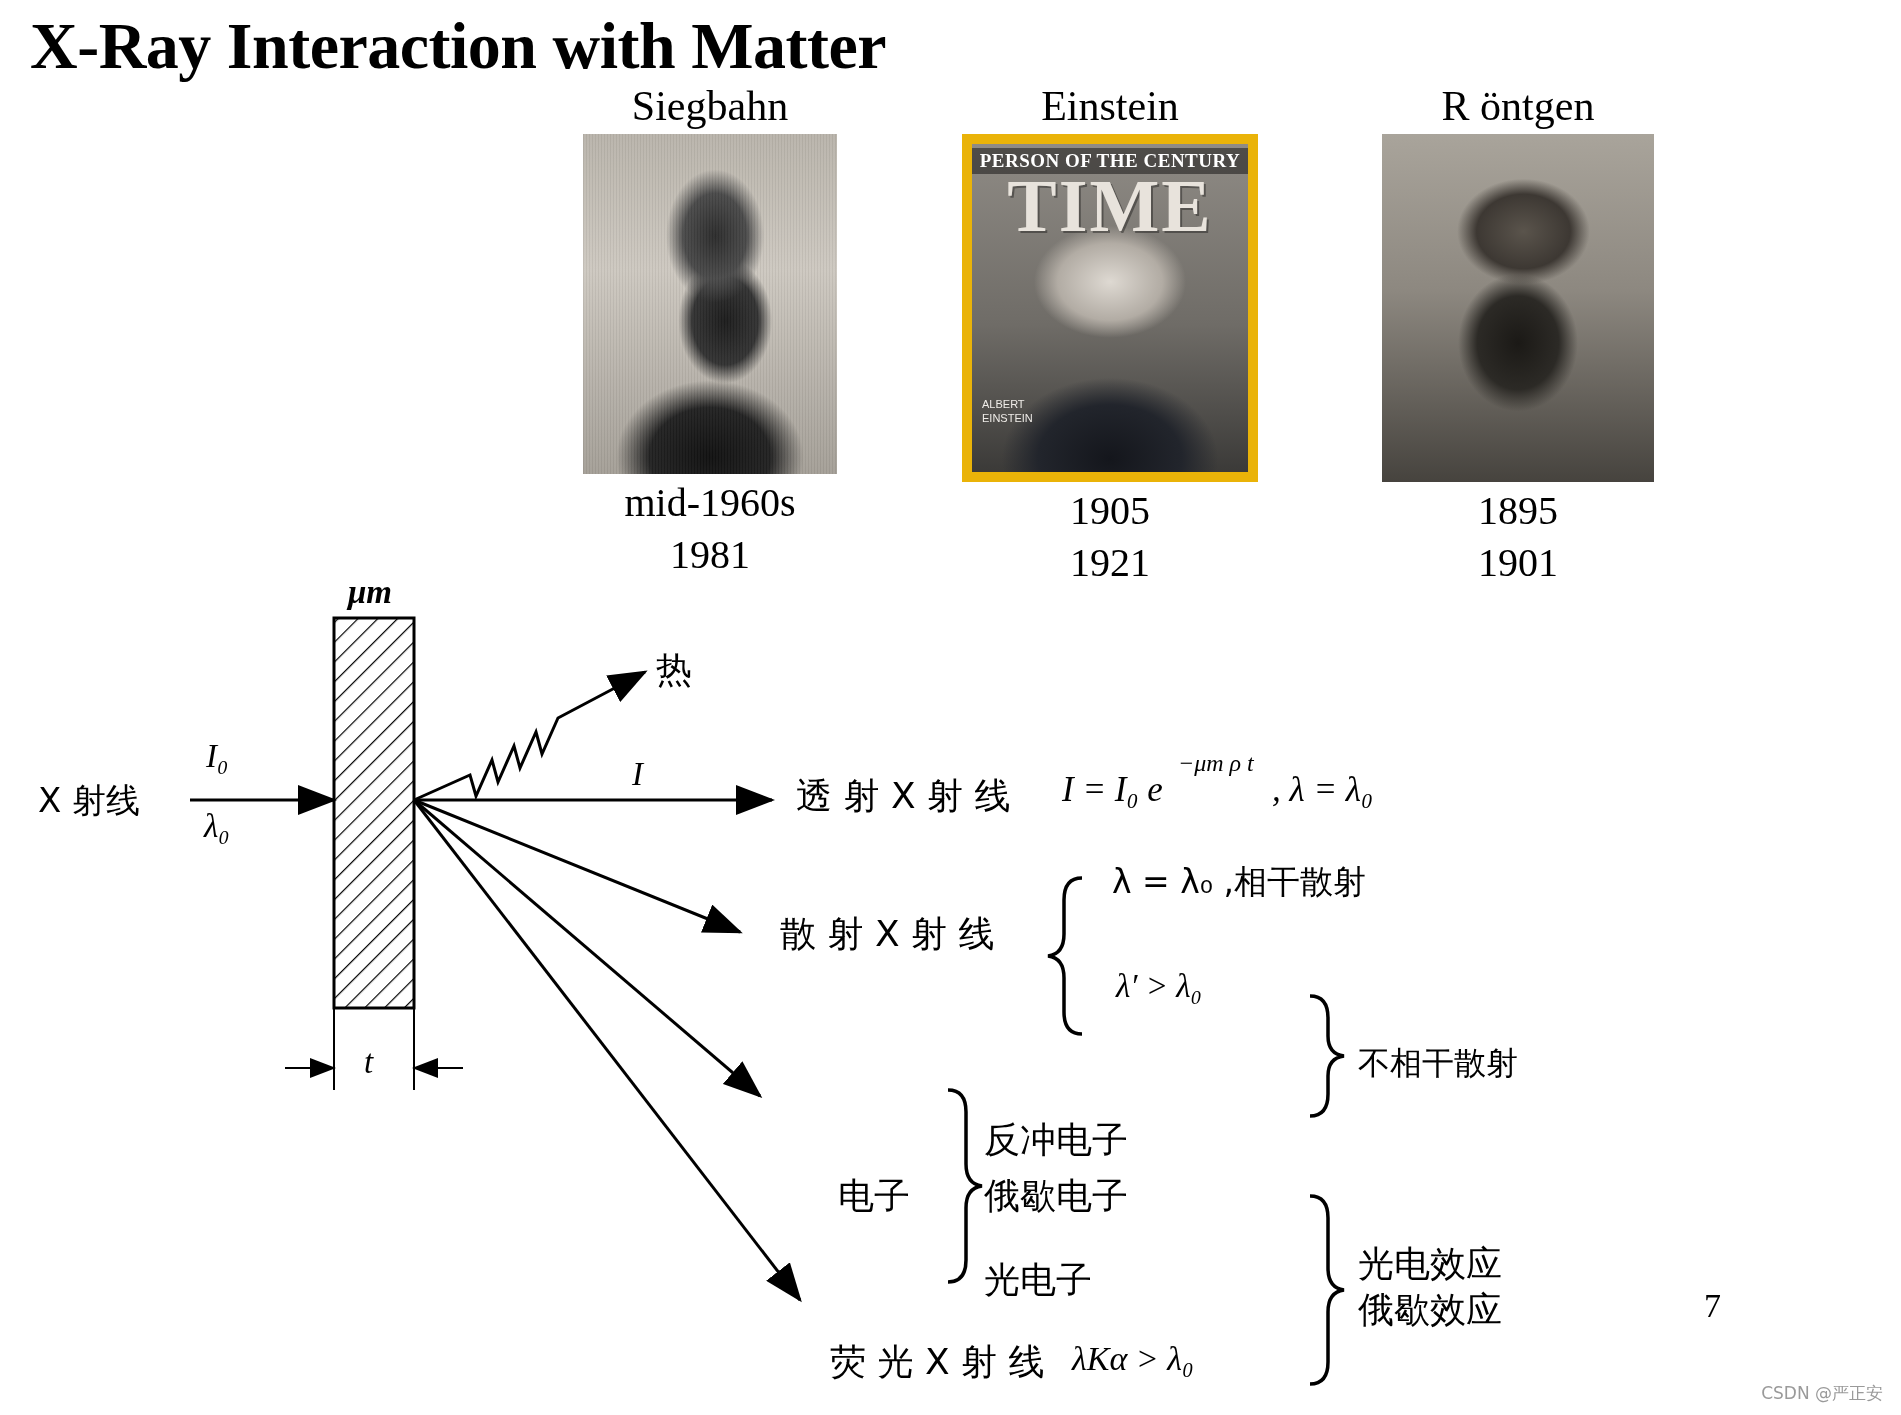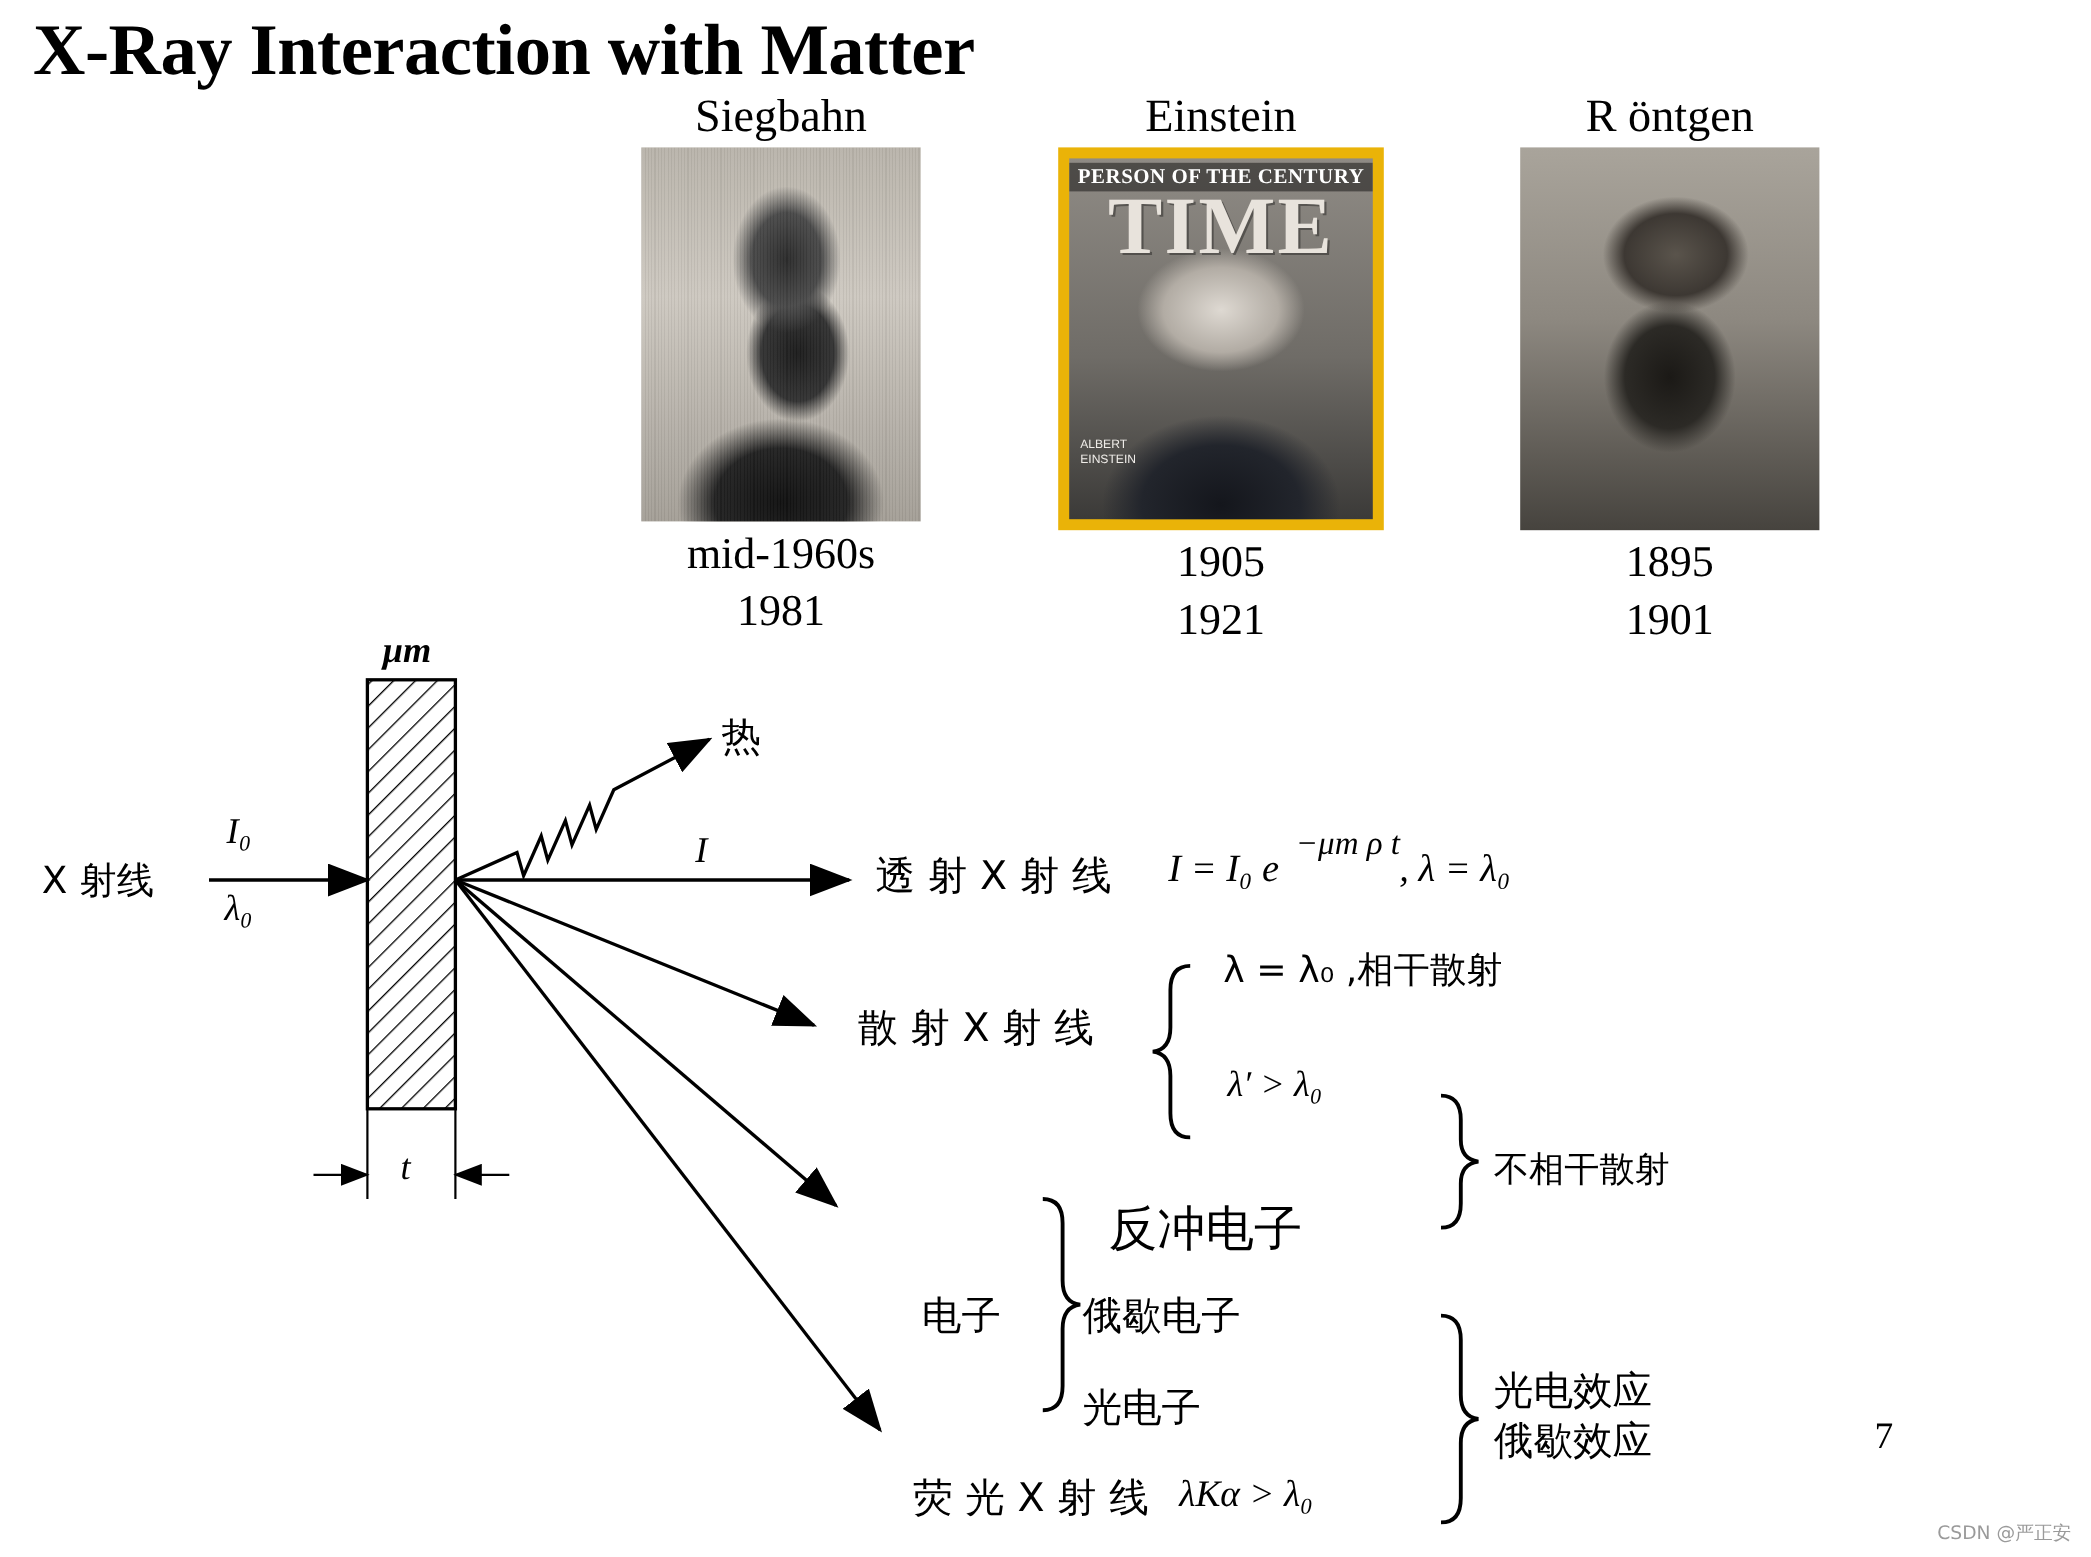--- a/index.html
+++ b/index.html
@@ -247,30 +247,30 @@
     <div class="dg-label cn" style="left:38px; top:218px; font-size:34px;">X 射线</div>
     <div class="dg-label" style="left:206px; top:178px; font-size:33px; font-style:italic;">I₀</div>
     <div class="dg-label" style="left:204px; top:248px; font-size:33px; font-style:italic;">λ₀</div>
 
     <div class="dg-label cn" style="left:656px; top:86px; font-size:36px;">热</div>
 
     <div class="dg-label" style="left:632px; top:196px; font-size:33px; font-style:italic;">I</div>
 
     <div class="dg-label cn" style="left:796px; top:212px; font-size:36px;">透 射 X 射 线</div>
     <div class="dg-label" style="left:1062px; top:210px; font-size:35px; font-style:italic;">I = I₀ e</div>
-    <div class="dg-label" style="left:1178px; top:190px; font-size:30px; font-style:italic;">−μm ρ t</div>
+    <div class="dg-label" style="left:1178px; top:190px; font-size:24px; font-style:italic;">−μm ρ t</div>
     <div class="dg-label" style="left:1272px; top:210px; font-size:35px; font-style:italic;">, λ = λ₀</div>
 
     <div class="dg-label cn" style="left:780px; top:350px; font-size:36px;">散 射 X 射 线</div>
     <div class="dg-label cn" style="left:1112px; top:300px; font-size:33px;">λ = λ₀ ,相干散射</div>
     <div class="dg-label" style="left:1116px; top:408px; font-size:33px; font-style:italic;">λ′ &gt; λ₀</div>
     <div class="dg-label cn" style="left:1358px; top:482px; font-size:32px;">不相干散射</div>
 
     <div class="dg-label cn" style="left:838px; top:612px; font-size:36px;">电子</div>
-    <div class="dg-label cn" style="left:984px; top:528px; font-size:44px;margin-left:24px;">反冲电子</div>
+    <div class="dg-label cn" style="left:984px; top:556px; font-size:36px;">反冲电子</div>
     <div class="dg-label cn" style="left:984px; top:612px; font-size:36px;">俄歇电子</div>
     <div class="dg-label cn" style="left:984px; top:696px; font-size:36px;">光电子</div>
 
     <div class="dg-label cn" style="left:1358px; top:680px; font-size:36px;">光电效应</div>
     <div class="dg-label cn" style="left:1358px; top:726px; font-size:36px;">俄歇效应</div>
 
     <div class="dg-label cn" style="left:830px; top:778px; font-size:36px;">荧 光 X 射 线</div>
     <div class="dg-label" style="left:1072px; top:780px; font-size:34px; font-style:italic;">λKα &gt; λ₀</div>
   </div>
 

